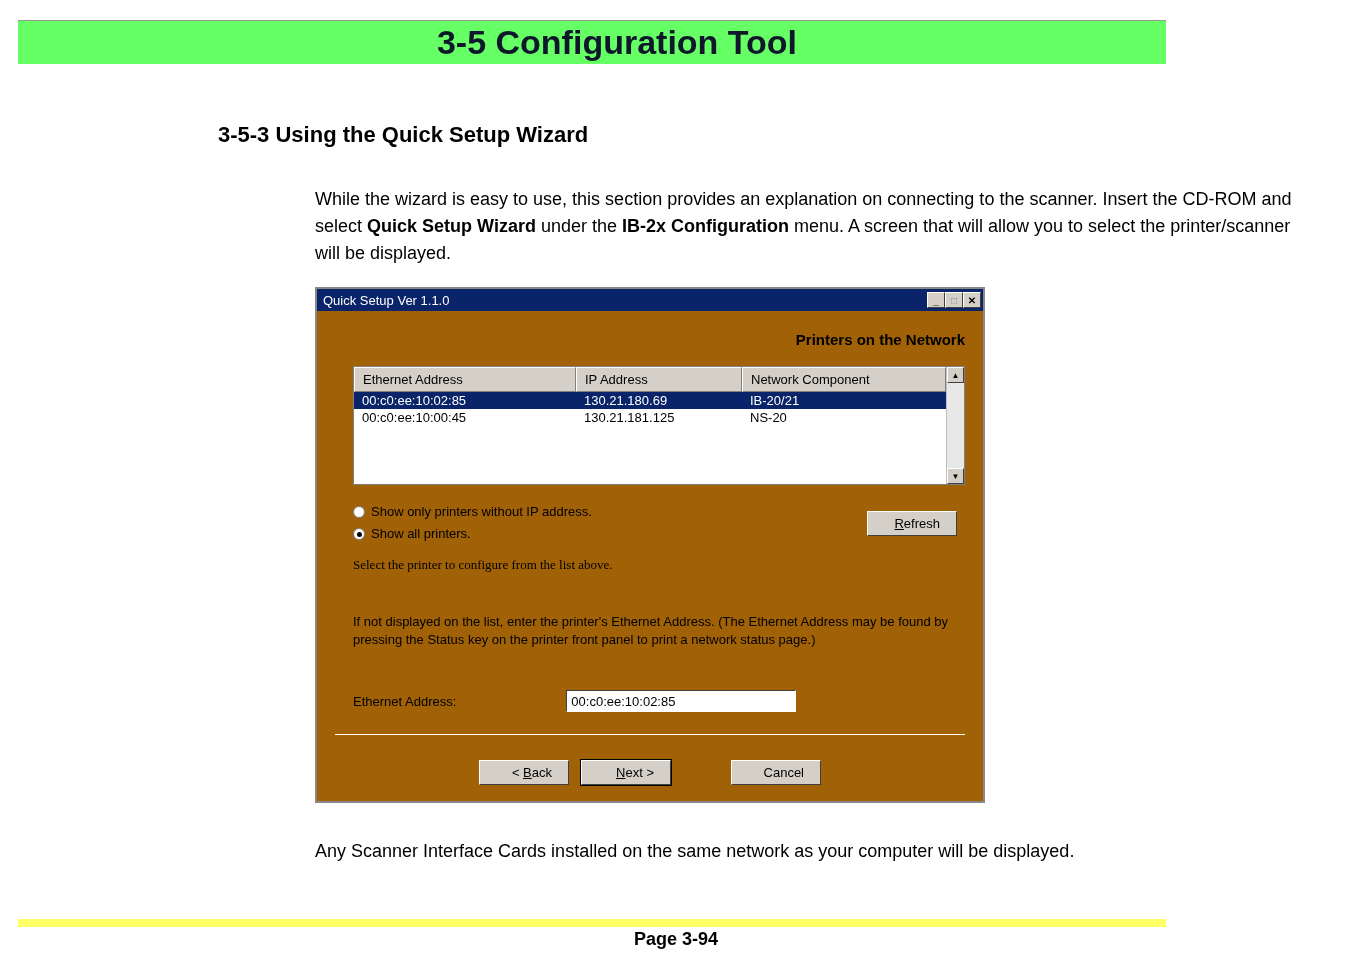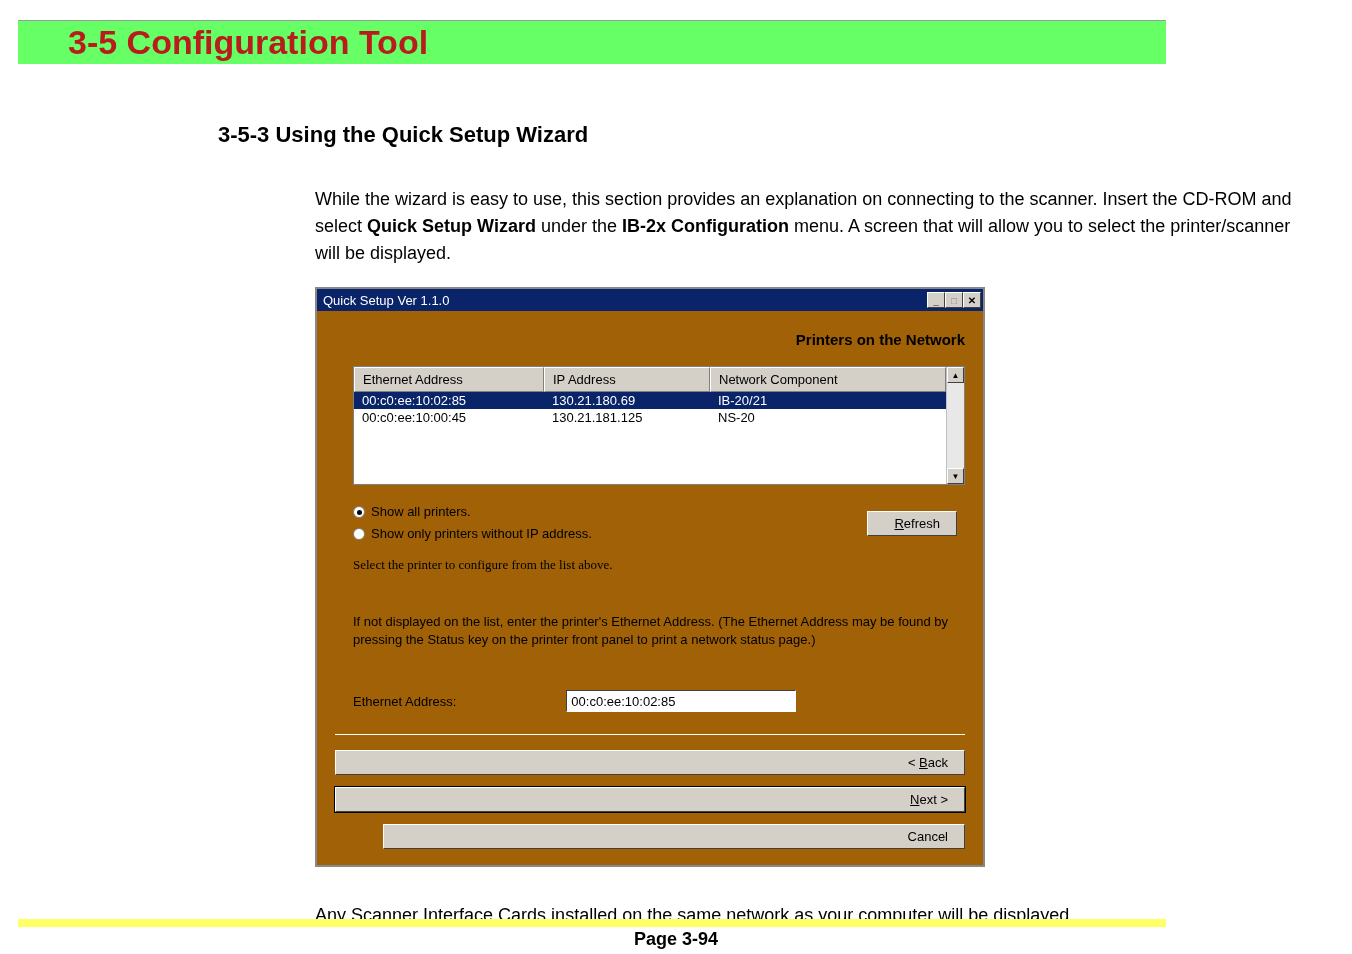--- a/index.html
+++ b/index.html
@@ -14,21 +14,22 @@
       background: #66ff66;
       width: 1148px;
       margin-top: 20px;
       margin-left: 18px;
       padding: 2px 0 2px 50px;
       border-top: 1px solid #999;
     }
     .green-banner h1 {
       font-size: 34px;
       font-weight: bold;
-      color: #b91c1c;
+      color: #0f172a;
+      text-align: center;
     }
     .section-title {
       margin-left: 218px;
       margin-top: 58px;
       font-size: 22px;
       font-weight: bold;
     }
     .body-text {
       margin-left: 315px;
       margin-right: 50px;
@@ -96,21 +97,21 @@
       display: flex;
       background: #d4d0c8;
     }
     .th {
       padding: 4px 8px;
       border: 1px solid #fff;
       border-right-color: #808080;
       border-bottom-color: #808080;
       font-size: 13px;
     }
-    .col1 { width: 190px; }
+    .col1 { width: 222px; }
     .col2 { width: 166px; }
     .col3 { flex: 1; }
     .tbody-row {
       display: flex;
       font-size: 13px;
     }
     .tbody-row.selected {
       background: #0a246a;
       color: #fff;
     }
@@ -205,26 +206,25 @@
       border-bottom-color: #fff;
       background: #fff;
       padding: 2px 4px;
       width: 230px;
       font-size: 13px;
       height: 22px;
     }
     .dialog-footer {
       border-top: 1px solid #fff;
       margin-top: 22px;
-      padding-top: 15px;
+      padding-top: 25px;
       padding-bottom: 4px;
       display: flex;
       justify-content: center;
       gap: 12px;
-      flex-direction: column;
     }
     .btn-default {
       outline: 1px solid #000;
     }
     .footer-text {
       margin-left: 315px;
       margin-top: 38px;
       font-size: 18px;
     }
     .page-footer {
@@ -294,26 +294,26 @@
       <div class="vscroll">
         <div class="vscroll-btn">▲</div>
         <div class="vscroll-track"></div>
         <div class="vscroll-btn">▼</div>
       </div>
     </div>
 
     <div class="radio-refresh-row">
       <div class="radio-group">
         <div class="radio-row">
+          <span class="radio"></span>
+          <span>Show only printers without IP address.</span>
+        </div>
+        <div class="radio-row">
           <span class="radio selected"></span>
           <span>Show all printers.</span>
-        </div>
-        <div class="radio-row">
-          <span class="radio"></span>
-          <span>Show only printers without IP address.</span>
         </div>
       </div>
       <div class="btn-3d"><span class="u">R</span>efresh</div>
     </div>
 
     <div class="select-text">Select the printer to configure from the list above.</div>
     <div class="help-text">If not displayed on the list, enter the printer's Ethernet Address. (The Ethernet Address may be found by pressing the Status key on the printer front panel to print a network status page.)</div>
 
     <div class="eth-row">
       <span>Ethernet Address:</span>

